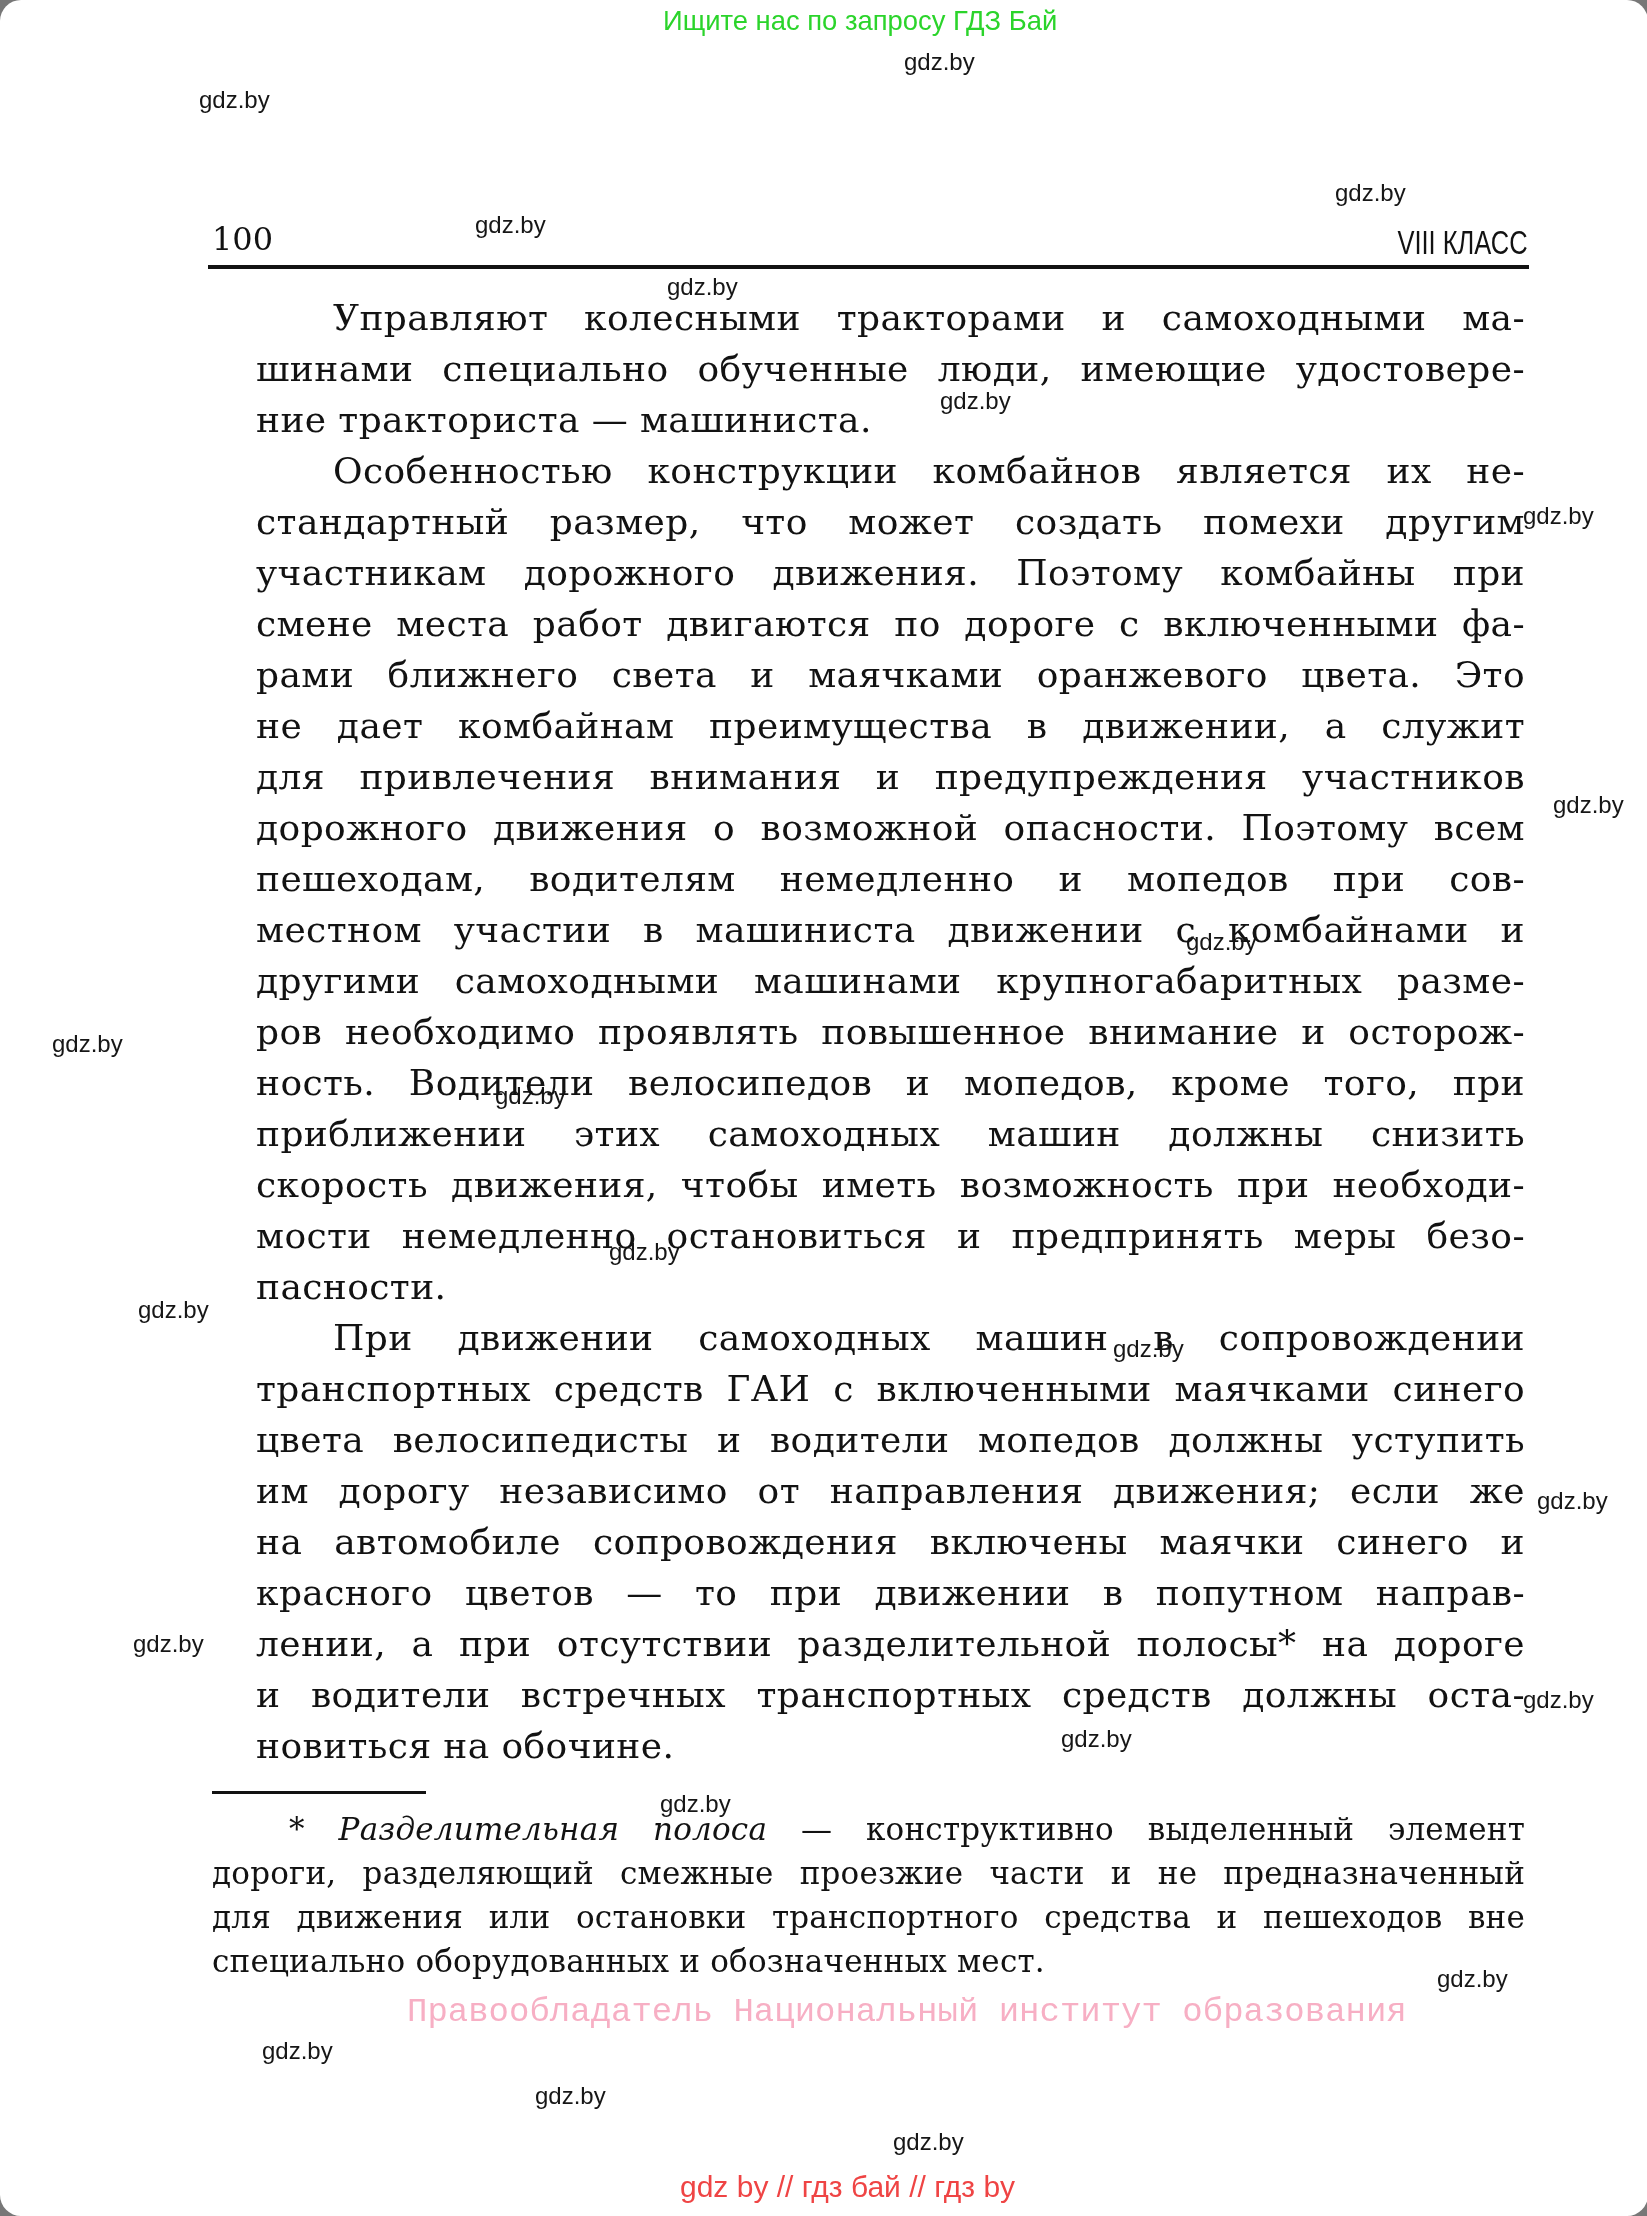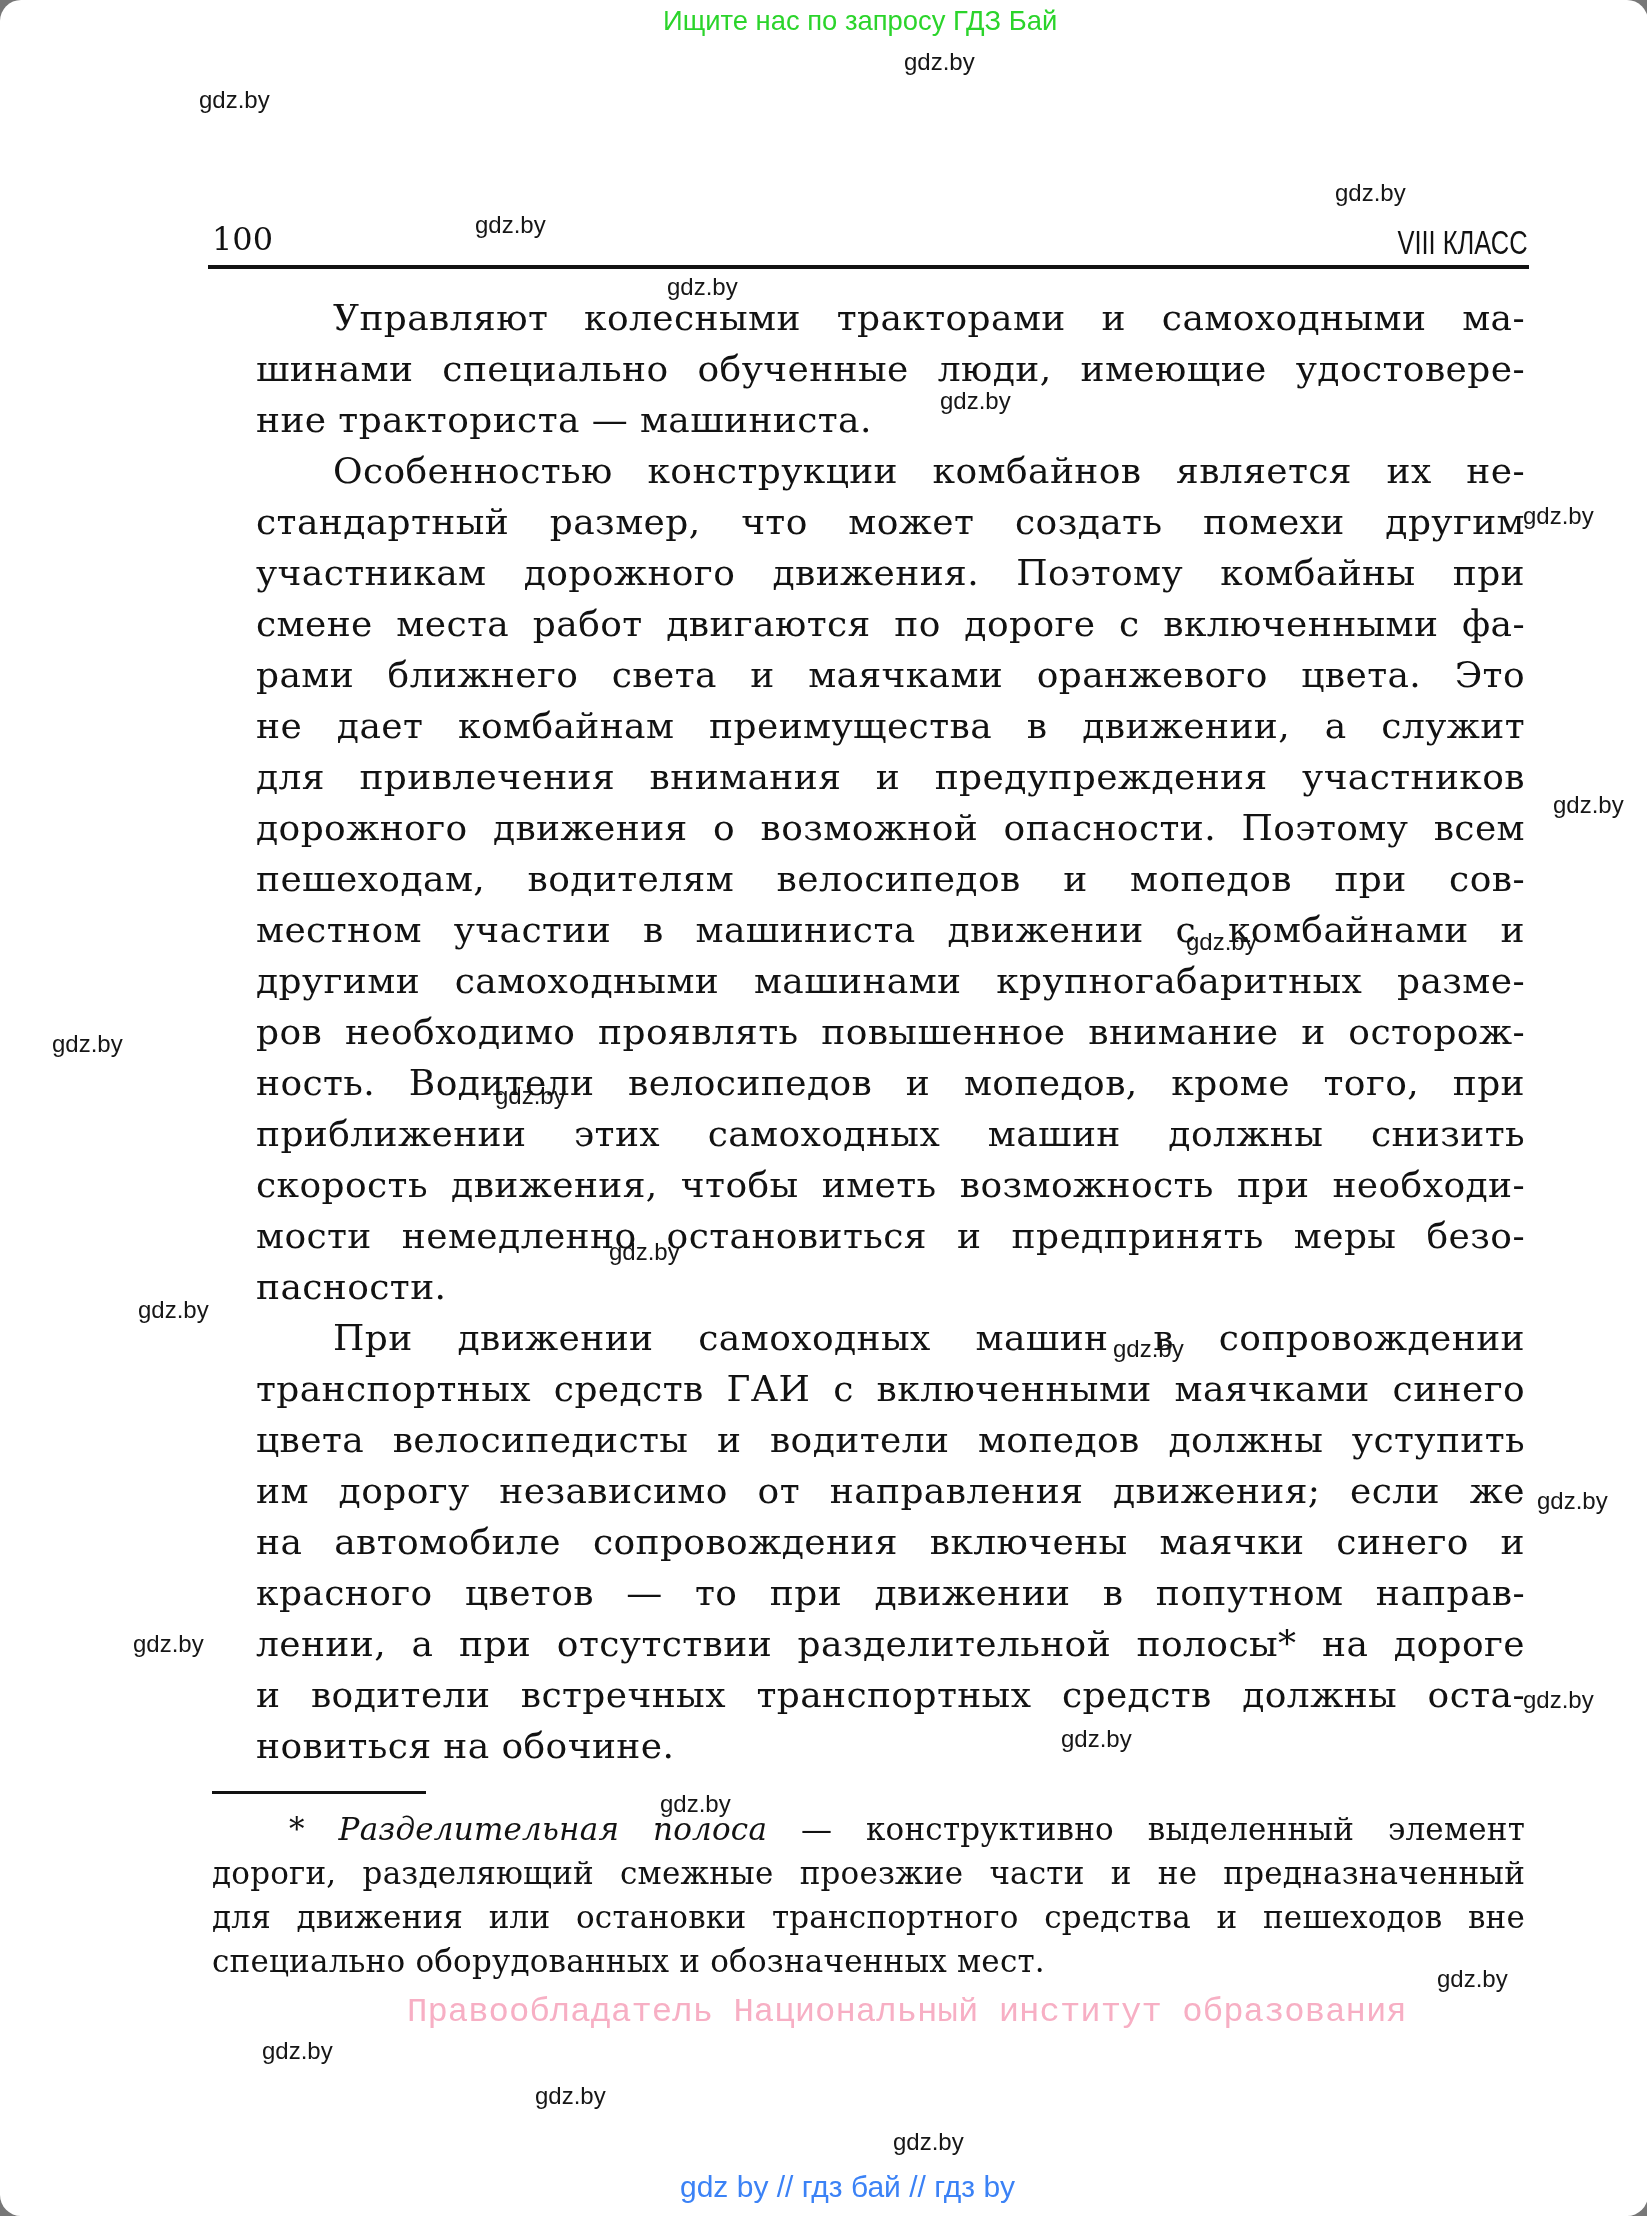--- a/index.html
+++ b/index.html
@@ -134,21 +134,21 @@
       <div class="line">шинами специально обученные люди, имеющие удостовере-</div>
       <div class="line last">ние тракториста — машиниста.</div>
       <div class="line indent">Особенностью конструкции комбайнов является их не-</div>
       <div class="line">стандартный размер, что может создать помехи другим</div>
       <div class="line">участникам дорожного движения. Поэтому комбайны при</div>
       <div class="line">смене места работ двигаются по дороге с включенными фа-</div>
       <div class="line">рами ближнего света и маячками оранжевого цвета. Это</div>
       <div class="line">не дает комбайнам преимущества в движении, а служит</div>
       <div class="line">для привлечения внимания и предупреждения участников</div>
       <div class="line">дорожного движения о возможной опасности. Поэтому всем</div>
-      <div class="line">пешеходам, водителям велосипедов и мопедов при сов-</div>
+      <div class="line">пешеходам, водителям немедленно и мопедов при сов-</div>
       <div class="line">местном участии в машиниста движении с комбайнами и</div>
       <div class="line">другими самоходными машинами крупногабаритных разме-</div>
       <div class="line">ров необходимо проявлять повышенное внимание и осторож-</div>
       <div class="line">ность. Водители велосипедов и мопедов, кроме того, при</div>
       <div class="line">приближении этих самоходных машин должны снизить</div>
       <div class="line">скорость движения, чтобы иметь возможность при необходи-</div>
       <div class="line">мости немедленно остановиться и предпринять меры безо-</div>
       <div class="line last">пасности.</div>
       <div class="line indent">При движении самоходных машин в сопровождении</div>
       <div class="line">транспортных средств ГАИ с включенными маячками синего</div>
@@ -165,16 +165,16 @@
 
   <div class="footnote">
       <div class="fline indent"><span>* </span><i>Разделительная полоса</i><span> — конструктивно выделенный элемент</span></div>
       <div class="fline">дороги, разделяющий смежные проезжие части и не предназначенный</div>
       <div class="fline">для движения или остановки транспортного средства и пешеходов вне</div>
       <div class="fline last">специально оборудованных и обозначенных мест.</div>
     </div>
 
   <div class="copyright" style="color: rgb(247, 175, 196);">Правообладатель Национальный институт образования</div>
 
-  <div class="footer-links" style="color: #3b82f6;">gdz by  //  гдз бай  //  гдз by</div>
+  <div class="footer-links" style="color: #ef4444;">gdz by  //  гдз бай  //  гдз by</div>
 
 </div>
 
 
 </body></html>

